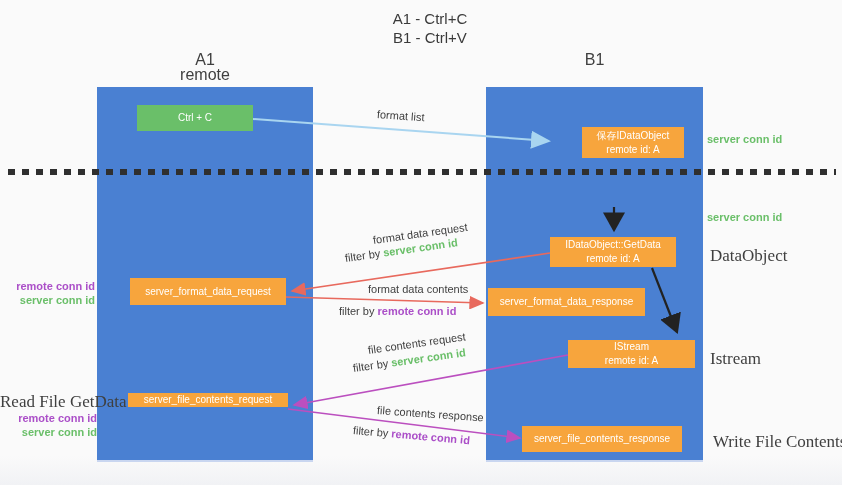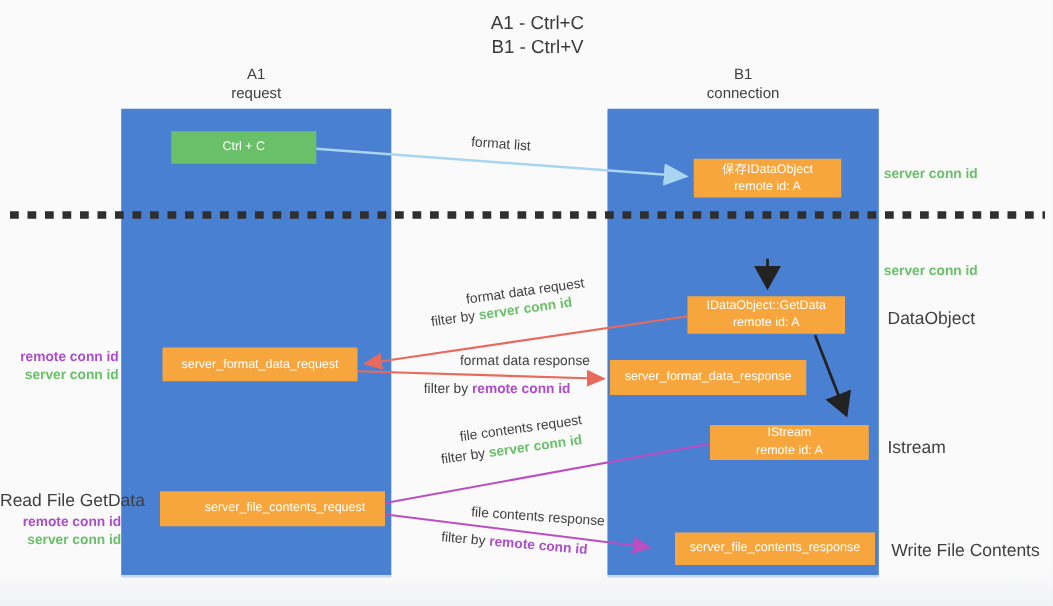--- a/index.html
+++ b/index.html
@@ -3,21 +3,21 @@
 <meta charset="utf-8">
 <style>
   html,body{margin:0;padding:0;}
   body{font-family:"Liberation Sans", sans-serif; background:#eee;}
   .canvas{position:relative; width:842px; height:485px; background:linear-gradient(#fafafa 94%, #f1f2f5); overflow:hidden;}
 
   
   .title{position:absolute; left:0; top:9px; width:860px; text-align:center; font-size:15px; line-height:19px; color:#3a3a3a;}
 
   
-  .colhdr{position:absolute; text-align:center; font-size:12px; line-height:15px; color:#3f3f3f;}
+  .colhdr{position:absolute; text-align:center; font-size:16px; line-height:15px; color:#3f3f3f;}
   .colhdr.a{left:97px; top:52px; width:216px;}
   .colhdr.b{left:486px; top:52px; width:217px;}
 
   
   .col{position:absolute; top:87px; height:373px; background:#4a80d2; box-shadow:0 2px 0 #c9d6f0;}
   .col.a{left:97px; width:216px;}
   .col.b{left:486px; width:217px;}
 
   
   svg.overlay{position:absolute; left:0; top:0; z-index:2;}
@@ -30,43 +30,42 @@
   
   .elabel{position:absolute; z-index:4; font-size:11px; color:#3f3f3f; white-space:nowrap; transform-origin:left center;}
   .rotn{transform:rotate(-8deg);}
   .rotp{transform:rotate(4deg);}
   .rotp2{transform:rotate(5deg);}
   .gb{color:#6abf69; font-weight:bold;}
   .pb{color:#ab4fc8; font-weight:bold;}
 
   
   .side{position:absolute; z-index:4; font-size:11px; white-space:nowrap;}
-  .side.gray{color:#3f3f3f; font-size:14px;}
+  .side.gray{color:#3f3f3f; font-size:17px;font-family:Liberation Serif, serif;}
   .side.right-align{text-align:right;}
   .pair{line-height:14px; font-weight:bold;}
   .pair .rem{color:#ab4fc8;}
   .pair .srv{color:#6abf69;}
 </style>
 </head>
 <body>
 
 <div class="canvas">
 
   <div class="title">
     <div>A1 - Ctrl+C</div>
     <div>B1 - Ctrl+V</div>
   </div>
 
   <div class="colhdr a">
     <div>A1</div>
-    <div>request</div>
+    <div>remote</div>
   </div>
   <div class="colhdr b">
     <div>B1</div>
-    <div>connection</div>
   </div>
 
   <div class="col a"></div>
   <div class="col b"></div>
 
   <svg class="overlay" width="842" height="485" viewBox="0 0 842 485">
     <defs>
       <marker id="m-blue" markerWidth="11" markerHeight="9" refX="9" refY="4.5" orient="auto">
           <path d="M0,0 L10,4.5 L0,9 z" fill="#a9d5f0"></path>
         </marker>
@@ -89,21 +88,21 @@
     <line x1="550" y1="253" x2="292" y2="291" stroke="#e8695d" stroke-width="1.7" marker-end="url(#m-red)"></line>
     <line x1="286" y1="297" x2="483" y2="303" stroke="#e8695d" stroke-width="1.7" marker-end="url(#m-red)"></line>
     <line x1="568" y1="355" x2="294" y2="405" stroke="#bb4fbf" stroke-width="1.7" marker-end="url(#m-mag)"></line>
     <line x1="288" y1="409" x2="520" y2="438" stroke="#bb4fbf" stroke-width="1.7" marker-end="url(#m-mag)"></line>
   </svg>
 
   <div class="node green" style="left:137px;top:105px;width:116px;height:26px;">
     <span>Ctrl + C</span>
   </div>
 
-  <div class="node orange" style="left:555px;top:127px;width:118px;height:31px;">
+  <div class="node orange" style="left:582px;top:127px;width:102px;height:31px;">
     <span><span>保存IDataObject</span><br>
     <span>remote id: A</span></span>
   </div>
 
 
   <div class="node orange" style="left:550px;top:237px;width:126px;height:30px;">
     <span><span>IDataObject::GetData</span><br>
     <span>remote id: A</span></span>
   </div>
 
@@ -113,36 +112,36 @@
 
   <div class="node orange" style="left:130px;top:278px;width:156px;height:27px;">
     <span>server_format_data_request</span>
   </div>
 
   <div class="node orange" style="left:568px;top:340px;width:127px;height:28px;">
     <span><span>IStream</span><br>
     <span>remote id: A</span></span>
   </div>
 
-  <div class="node orange" style="left:128px;top:393px;width:160px;height:28px;padding-left:20px;">
+  <div class="node orange" style="left:128px;top:393px;width:160px;height:14px;">
     <span>server_file_contents_request</span>
   </div>
 
-  <div class="node orange" style="left:540px;top:426px;width:160px;height:26px;">
+  <div class="node orange" style="left:522px;top:426px;width:160px;height:26px;">
     <span>server_file_contents_response</span>
   </div>
 
   <div class="elabel rotp" style="left:377px;top:108px;">format list</div>
 
   <div class="elabel rotn" style="left:373px;top:234px;">format data request</div>
   <div class="elabel rotn" style="left:345px;top:252px;">
     <span>filter by</span> <span class="gb">server conn id</span>
   </div>
 
-  <div class="elabel" style="left:368px;top:283px;">format data response</div>
+  <div class="elabel" style="left:368px;top:283px;">format data contents</div>
   <div class="elabel" style="left:339px;top:305px;">
     <span>filter by</span> <span class="pb">remote conn id</span>
   </div>
 
   <div class="elabel rotn" style="left:368px;top:344px;">file contents request</div>
   <div class="elabel rotn" style="left:353px;top:362px;">
     <span>filter by</span> <span class="gb">server conn id</span>
   </div>
 
   <div class="elabel rotp" style="left:377px;top:404px;">file contents response</div>

